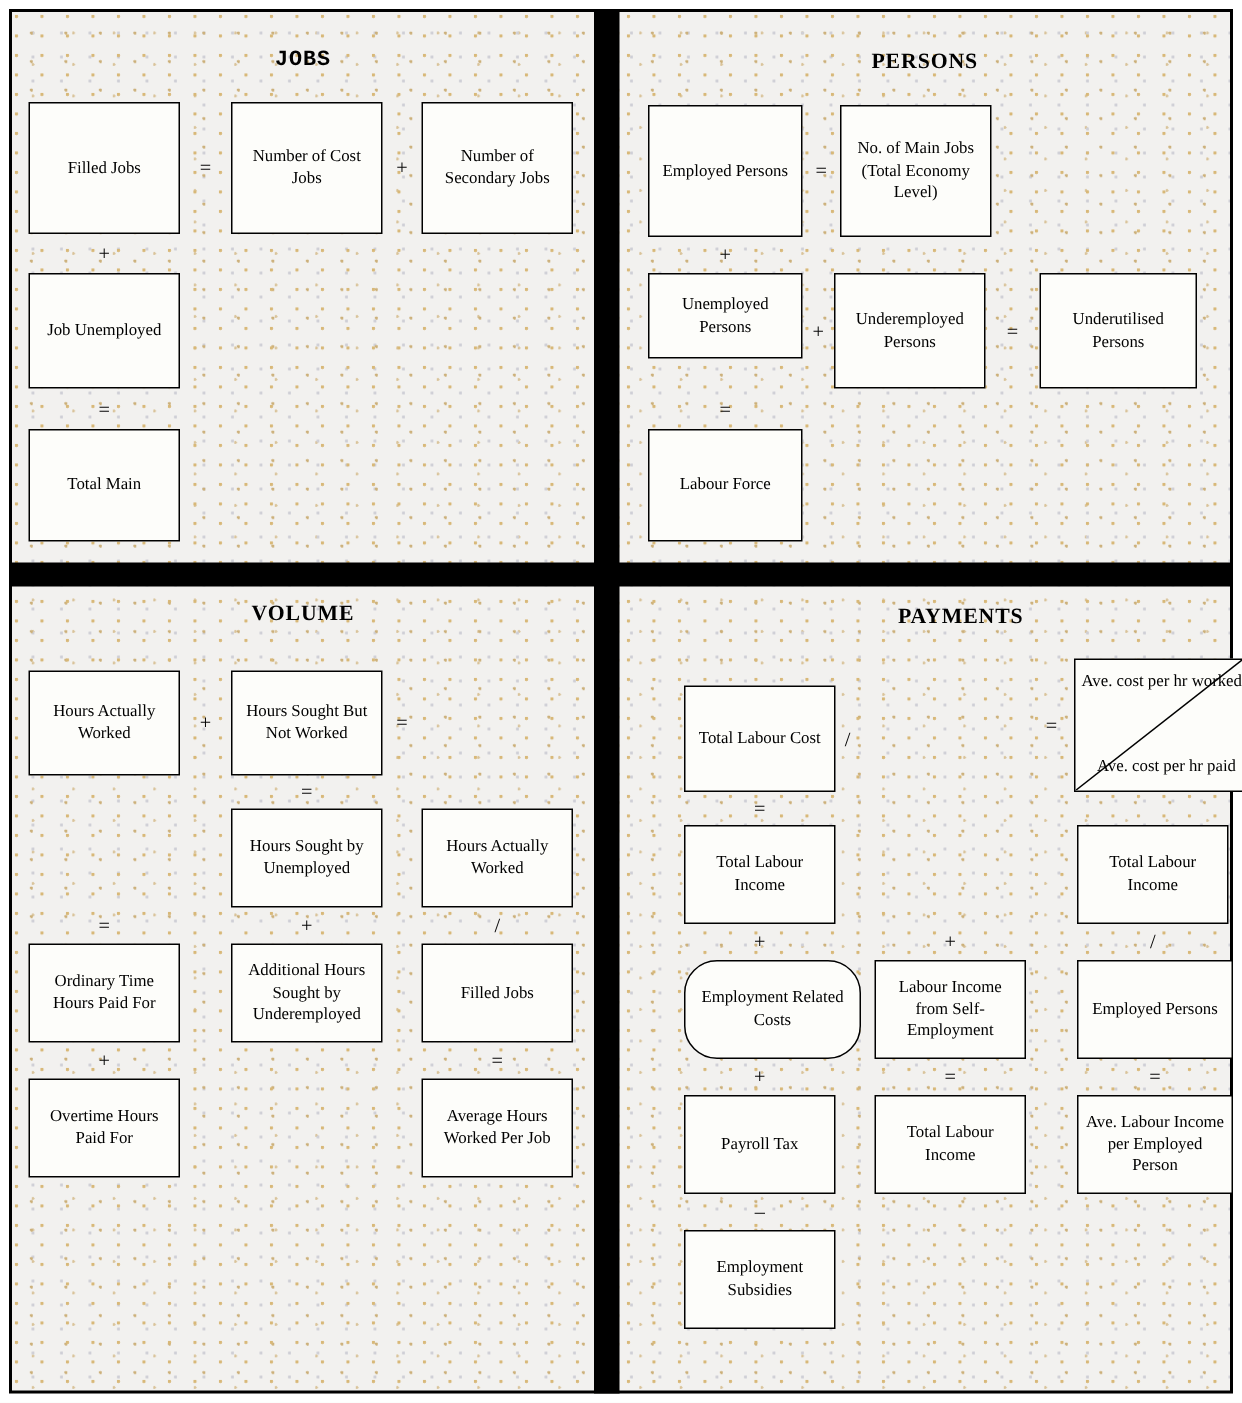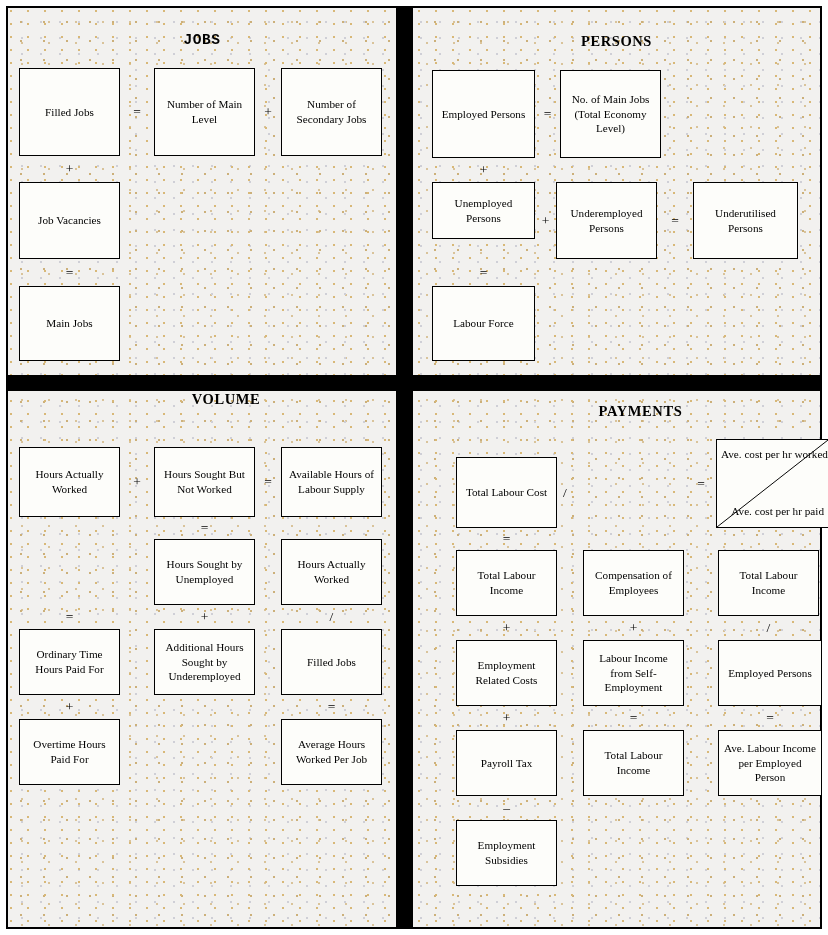--- a/index.html
+++ b/index.html
@@ -61,21 +61,21 @@
     position: absolute;
     width: 100%;
     text-align: center;
     font-weight: bold;
     font-size: 14.5px;
     letter-spacing: 0.6px;
     color: #000;
   }
   #quad-jobs .quad-title     { top: 24px; font-family: Liberation Mono, monospace; }
   #quad-persons .quad-title  { top: 25px; }
-  #quad-volume .quad-title   { top: 0; margin-left: 24px; }
+  #quad-volume .quad-title   { top: 10px; }
   #quad-payments .quad-title { top: 12px; }
 
   .box {
     position: absolute;
     border: 1.4px solid #000000;
     background: #fdfdfa;
     box-sizing: border-box;
     display: flex;
     align-items: center;
     justify-content: center;
@@ -137,31 +137,31 @@
 
   <div class="frame"></div>
   <div class="div-v"></div>
   <div class="div-h"></div>
 
   <div class="quad" id="quad-jobs">
     <div class="quad-title">JOBS</div>
 
     <div class="box" style="left:11px; top:60px; width:101px; height:88px;">Filled Jobs</div>
     <div class="op" style="left:112px; top:60px; width:34px; height:88px;">=</div>
-    <div class="box" style="left:146px; top:60px; width:101px; height:88px;">Number of Main Level</div>
+    <div class="box" style="left:146px; top:60px; width:101px; height:88px;">Number of Cost Jobs</div>
     <div class="op" style="left:247px; top:60px; width:26px; height:88px;">+</div>
     <div class="box" style="left:273px; top:60px; width:101px; height:88px;">Number of Secondary Jobs</div>
 
     <div class="op" style="left:11px; top:148px; width:101px; height:26px;">+</div>
 
-    <div class="box" style="left:11px; top:174px; width:101px; height:77px;">Job Vacancies</div>
+    <div class="box" style="left:11px; top:174px; width:101px; height:77px;">Job Unemployed</div>
 
     <div class="op" style="left:11px; top:251px; width:101px; height:27px;">=</div>
 
-    <div class="box" style="left:11px; top:278px; width:101px; height:75px;">Main Jobs</div>
+    <div class="box" style="left:11px; top:278px; width:101px; height:75px;">Total Main</div>
   </div>
 
   <div class="quad" id="quad-persons">
     <div class="quad-title">PERSONS</div>
 
     <div class="box" style="left:19px; top:62px; width:103px; height:88px;">Employed Persons</div>
     <div class="op" style="left:122px; top:62px; width:25px; height:88px;">=</div>
     <div class="box" style="left:147px; top:62px; width:101px; height:88px;">No. of Main Jobs (Total Economy Level)</div>
 
     <div class="op" style="left:19px; top:150px; width:103px; height:24px;">+</div>
@@ -177,21 +177,20 @@
     <div class="box" style="left:19px; top:278px; width:103px; height:75px;">Labour Force</div>
   </div>
 
   <div class="quad" id="quad-volume">
     <div class="quad-title">VOLUME</div>
 
     <div class="box" style="left:11px; top:56px; width:101px; height:70px;">Hours Actually Worked</div>
     <div class="op" style="left:112px; top:56px; width:34px; height:70px;">+</div>
     <div class="box" style="left:146px; top:56px; width:101px; height:70px;">Hours Sought But Not Worked</div>
     <div class="op" style="left:247px; top:56px; width:26px; height:70px;">=</div>
-    <div class="box" style="left:273px; top:56px; width:101px; height:70px;">Available Hours of Labour Supply</div>
 
     <div class="op" style="left:146px; top:126px; width:101px; height:22px;">=</div>
 
     <div class="box" style="left:146px; top:148px; width:101px; height:66px;">Hours Sought by Unemployed</div>
     <div class="box" style="left:273px; top:148px; width:101px; height:66px;">Hours Actually Worked</div>
 
     <div class="op" style="left:11px; top:214px; width:101px; height:24px;">=</div>
     <div class="op" style="left:146px; top:214px; width:101px; height:24px;">+</div>
     <div class="op" style="left:273px; top:214px; width:101px; height:24px;">/</div>
 
@@ -219,28 +218,27 @@
       <svg class="diag" viewBox="0 0 113 89" preserveAspectRatio="none">
         <line x1="0" y1="89" x2="113" y2="0" stroke="#000" stroke-width="1"></line>
       </svg>
       <div class="lbl-tl">Ave. cost per hr worked</div>
       <div class="lbl-br">Ave. cost per hr paid</div>
     </div>
 
     <div class="op" style="left:19px; top:137px; width:101px; height:22px;">=</div>
 
     <div class="box" style="left:19px; top:159px; width:101px; height:66px;">Total Labour Income</div>
-    <div class="box" style="left:146px; top:159px; width:101px; height:66px;">Compensation of Employees</div>
     <div class="box" style="left:281px; top:159px; width:101px; height:66px;">Total Labour Income</div>
 
     <div class="op" style="left:19px; top:225px; width:101px; height:24px;">+</div>
     <div class="op" style="left:146px; top:225px; width:101px; height:24px;">+</div>
     <div class="op" style="left:281px; top:225px; width:101px; height:24px;">/</div>
 
-    <div class="box" style="left:19px; top:249px; width:101px; height:66px;">Employment Related Costs</div>
+    <div class="box" style="left:19px; top:249px; width:118px; height:66px;border-radius:22px;">Employment Related Costs</div>
     <div class="box" style="left:146px; top:249px; width:101px; height:66px;text-align:center;">Labour Income from Self-Employment</div>
     <div class="box" style="left:281px; top:249px; width:104px; height:66px;">Employed Persons</div>
 
     <div class="op" style="left:19px; top:315px; width:101px; height:24px;">+</div>
     <div class="op" style="left:146px; top:315px; width:101px; height:24px;">=</div>
     <div class="op" style="left:281px; top:315px; width:104px; height:24px;">=</div>
 
     <div class="box" style="left:19px; top:339px; width:101px; height:66px;">Payroll Tax</div>
     <div class="box" style="left:146px; top:339px; width:101px; height:66px;">Total Labour Income</div>
     <div class="box" style="left:281px; top:339px; width:104px; height:66px;">Ave. Labour Income per Employed Person</div>

